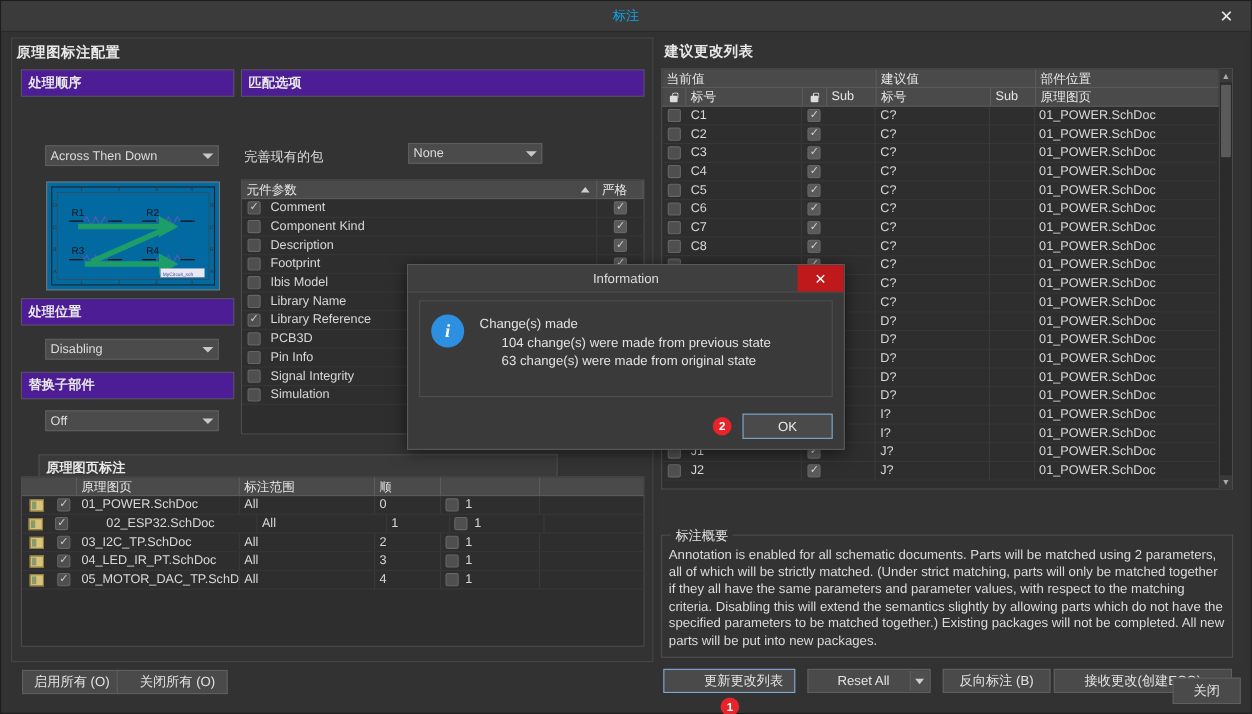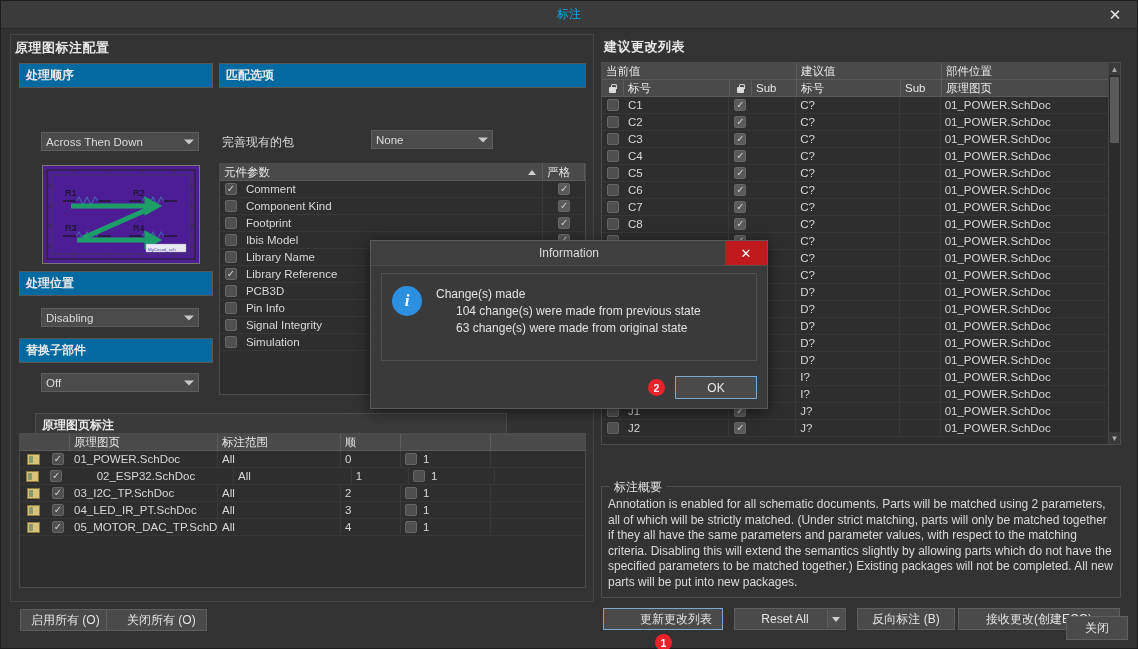--- a/index.html
+++ b/index.html
@@ -20,30 +20,30 @@
 
   #body { position:absolute; top:29px; left:0; right:0; bottom:0; }
 
   
   .pane-left { position:absolute; left:9px; top:4px; width:584px; height:568px;
     background:#333333; border:1px solid #454545; }
   .pane-right { position:absolute; left:599px; top:4px; width:530px; height:568px;
     background:#333333; }
 
   .sect-title { font-size:13px; color:#e9e9e9; padding:4px 2px 6px 4px; font-weight:bold; letter-spacing:.5px;}
-  .grp-head { background:#0369a1; color:#e8e8e8; font-size:12px; font-weight:bold;
+  .grp-head { background:#4c1d95; color:#e8e8e8; font-size:12px; font-weight:bold;
     padding:3px 6px; border:1px solid #565656; }
 
   .combo { background:#4b4b4b; border:1px solid #5e5e5e; height:19px; color:#dcdcdc;
     display:flex; align-items:center; padding:0 4px; font-size:11.5px; position:relative; cursor:pointer; }
   .combo .arrow { position:absolute; right:4px; top:50%; transform:translateY(-50%);
     width:0;height:0;border-left:5px solid transparent;border-right:5px solid transparent;border-top:5px solid #c8c8c8; }
 
   
-  .thumb { background:#4c1d95; border:1px solid #777; position:relative; }
+  .thumb { background:#0369a1; border:1px solid #777; position:relative; }
 
   
   .grid { background:#2e2e2e; border:1px solid #4c4c4c; }
   .grid-hdr { display:flex; background:#4a4a4a; border-bottom:1px solid #5a5a5a; height:17px;
     align-items:center; font-size:11.5px; color:#e7e7e7; }
   .grid-hdr .cell { border-right:1px solid #5c5c5c; height:100%; display:flex; align-items:center; padding-left:4px; overflow:hidden; white-space:nowrap; }
   .row { display:flex; height:17px; align-items:center; font-size:11.5px; color:#d8d8d8; border-bottom:1px solid #373737; }
   .row .cell { height:100%; display:flex; align-items:center; padding-left:4px; overflow:hidden; white-space:nowrap; border-right:1px solid #3a3a3a; }
 
   .cb { width:12px; height:12px; background:#4f4f4f; border:1px solid #666; border-radius:2px;
@@ -227,20 +227,31 @@
               </div>
               <div class="cell" style="width:42px;justify-content:center;padding-left:0;border-right:none;">
                 <span class="cb lt on"></span>
               </div>
             </div>
             <div class="row">
               <div class="cell" style="width:22px;justify-content:center;padding-left:0;border-right:none;">
                 <span class="cb"></span>
               </div>
               <div class="cell" style="width:303px;border-right:1px solid #3a3a3a;">
+                <span>Description</span>
+              </div>
+              <div class="cell" style="width:42px;justify-content:center;padding-left:0;border-right:none;">
+                <span class="cb lt on"></span>
+              </div>
+            </div>
+            <div class="row">
+              <div class="cell" style="width:22px;justify-content:center;padding-left:0;border-right:none;">
+                <span class="cb"></span>
+              </div>
+              <div class="cell" style="width:303px;border-right:1px solid #3a3a3a;">
                 <span>Footprint</span>
               </div>
               <div class="cell" style="width:42px;justify-content:center;padding-left:0;border-right:none;">
                 <span class="cb lt on"></span>
               </div>
             </div>
             <div class="row">
               <div class="cell" style="width:22px;justify-content:center;padding-left:0;border-right:none;">
                 <span class="cb"></span>
               </div>

